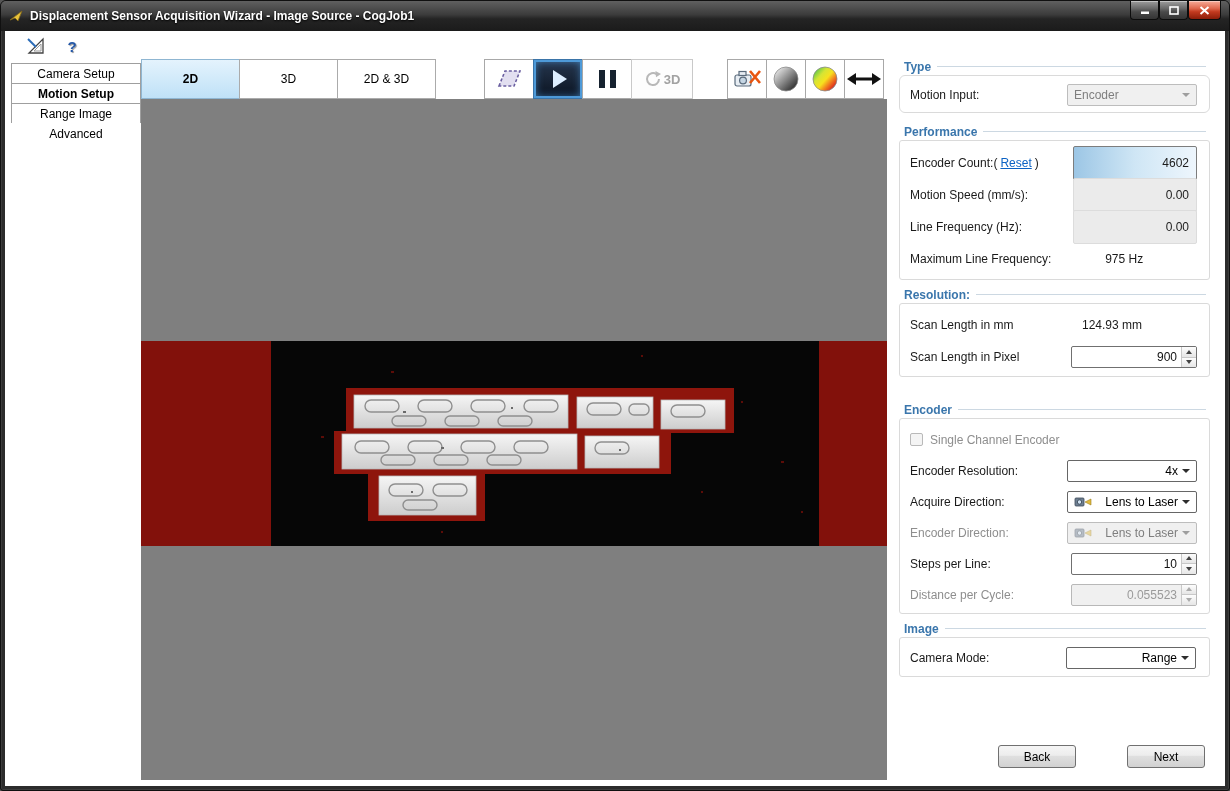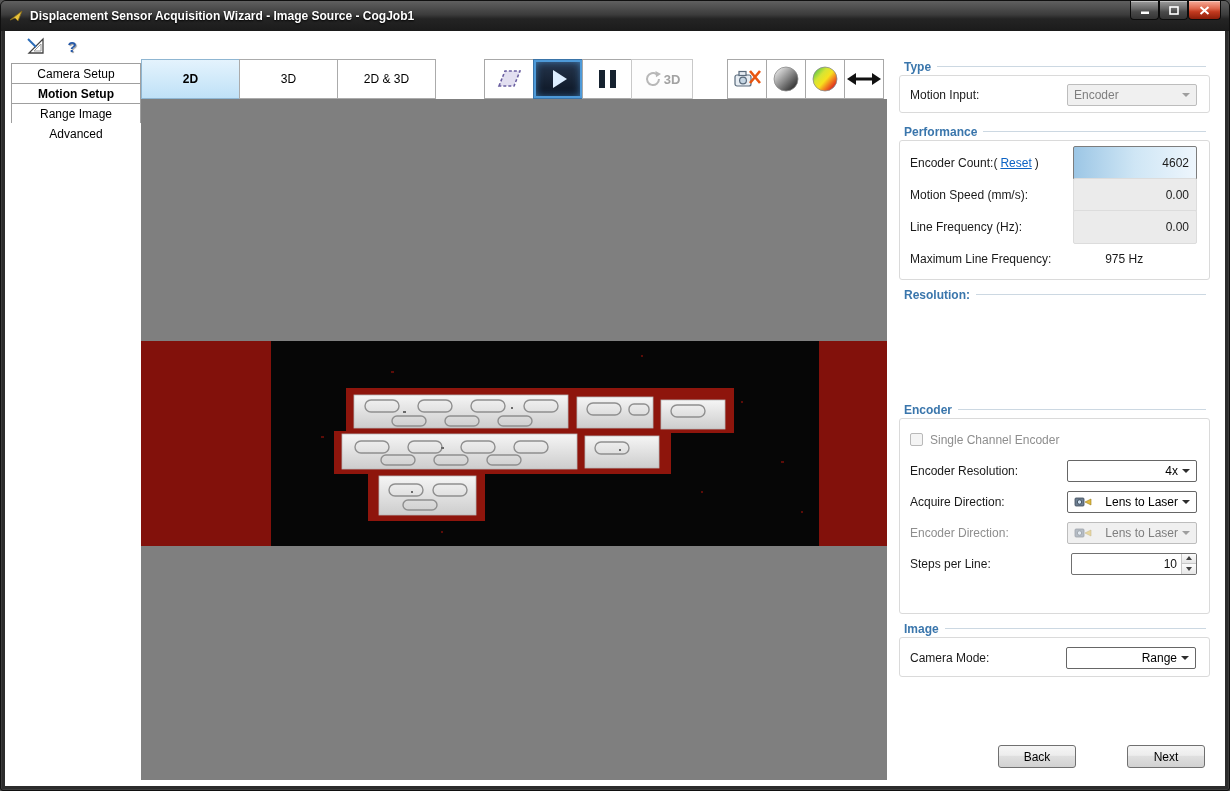--- a/index.html
+++ b/index.html
@@ -74,21 +74,21 @@
   .viewer { position:absolute; left:136px; top:68px; width:746px; height:681px; background:#7f7f7f; cursor:crosshair; }
   .scanband { position:absolute; left:0; top:242px; width:746px; height:205px; display:block; }
 
   #right-panel { position:absolute; left:889px; top:0; width:322px; height:757px; font-size:12px; }
   .rp-header {
     position:absolute; left:10px; right:10px; display:flex; align-items:center; gap:6px;
     font-weight:bold; font-size:12px; color:#3a76ac; height:15px;
   }
   .rp-header::after { content:""; flex:1; height:1px; background:#ccd8e2; }
   .rp-box { position:absolute; left:5px; width:311px; border:1px solid #dadada; border-radius:3px; background:#fff; }
-  #hdr-type { top:28px; } #box-type { top:44px; height:38px; padding:3px 12px 3px 10px; }
+  #hdr-type { top:28px; } #box-type { top:44px; height:38px; padding:3px 12px 3px 10px;border-radius:6px; }
   #hdr-perf { top:93px; } #box-perf { top:109px; height:140px; padding:6px 12px 6px 10px; }
   #hdr-res  { top:256px; } #box-res { top:272px; height:74px; padding:5px 12px 5px 10px; }
   #hdr-enc  { top:371px; } #box-enc { top:387px; height:196px; padding:5px 12px 5px 10px; }
   #hdr-img  { top:590px; } #box-img { top:606px; height:40px; padding:4px 13px 4px 10px; }
 
   .row { display:flex; align-items:center; justify-content:space-between; height:32px; }
   #box-enc .row { height:31px; }
   .lbl { color:#1a1a1a; white-space:nowrap; }
   .lbl.dim { color:#8e8e8e; }
   .reset-link { color:#0b62c4; text-decoration:underline; cursor:pointer; margin:0 3px; }
@@ -367,20 +367,40 @@
         </div>
         <div class="row">
           <span class="lbl">Maximum Line Frequency:</span>
           <div class="staticval">975 Hz</div>
         </div>
       </div>
 
       <div class="rp-header" id="hdr-res">
         <span>Resolution:</span>
       </div>
+      <div class="rp-box" id="box-res">
+        <div class="row">
+          <span class="lbl">Scan Length in mm</span>
+          <div class="staticval">124.93 mm</div>
+        </div>
+        <div class="row">
+          <span class="lbl">Scan Length in Pixel</span>
+          <div class="spin">
+            <input value="900" style="">
+            <div class="spin-btns">
+              <div>
+                  <span class="tri-up"></span>
+                </div>
+              <div>
+                  <span class="tri-down"></span>
+                </div>
+            </div>
+          </div>
+        </div>
+      </div>
 
       <div class="rp-header" id="hdr-enc">
         <span>Encoder</span>
       </div>
       <div class="rp-box" id="box-enc">
         <div class="row cb-row">
           <span class="cb"></span>
           <span class="lbl dim">Single Channel Encoder</span>
         </div>
         <div class="row">
@@ -425,20 +445,34 @@
             <div class="spin-btns">
               <div>
                   <span class="tri-up"></span>
                 </div>
               <div>
                   <span class="tri-down"></span>
                 </div>
             </div>
           </div>
         </div>
+        <div class="row">
+          <span class="lbl dim">Distance per Cycle:</span>
+          <div class="spin disabled">
+            <input disabled="" value="0.055523" style="">
+            <div class="spin-btns">
+              <div>
+                  <span class="tri-up"></span>
+                </div>
+              <div>
+                  <span class="tri-down"></span>
+                </div>
+            </div>
+          </div>
+        </div>
       </div>
 
       <div class="rp-header" id="hdr-img">
         <span>Image</span>
       </div>
       <div class="rp-box" id="box-img">
         <div class="row">
           <span class="lbl">Camera Mode:</span>
           <div class="combo">
             <span class="cval">Range</span>

